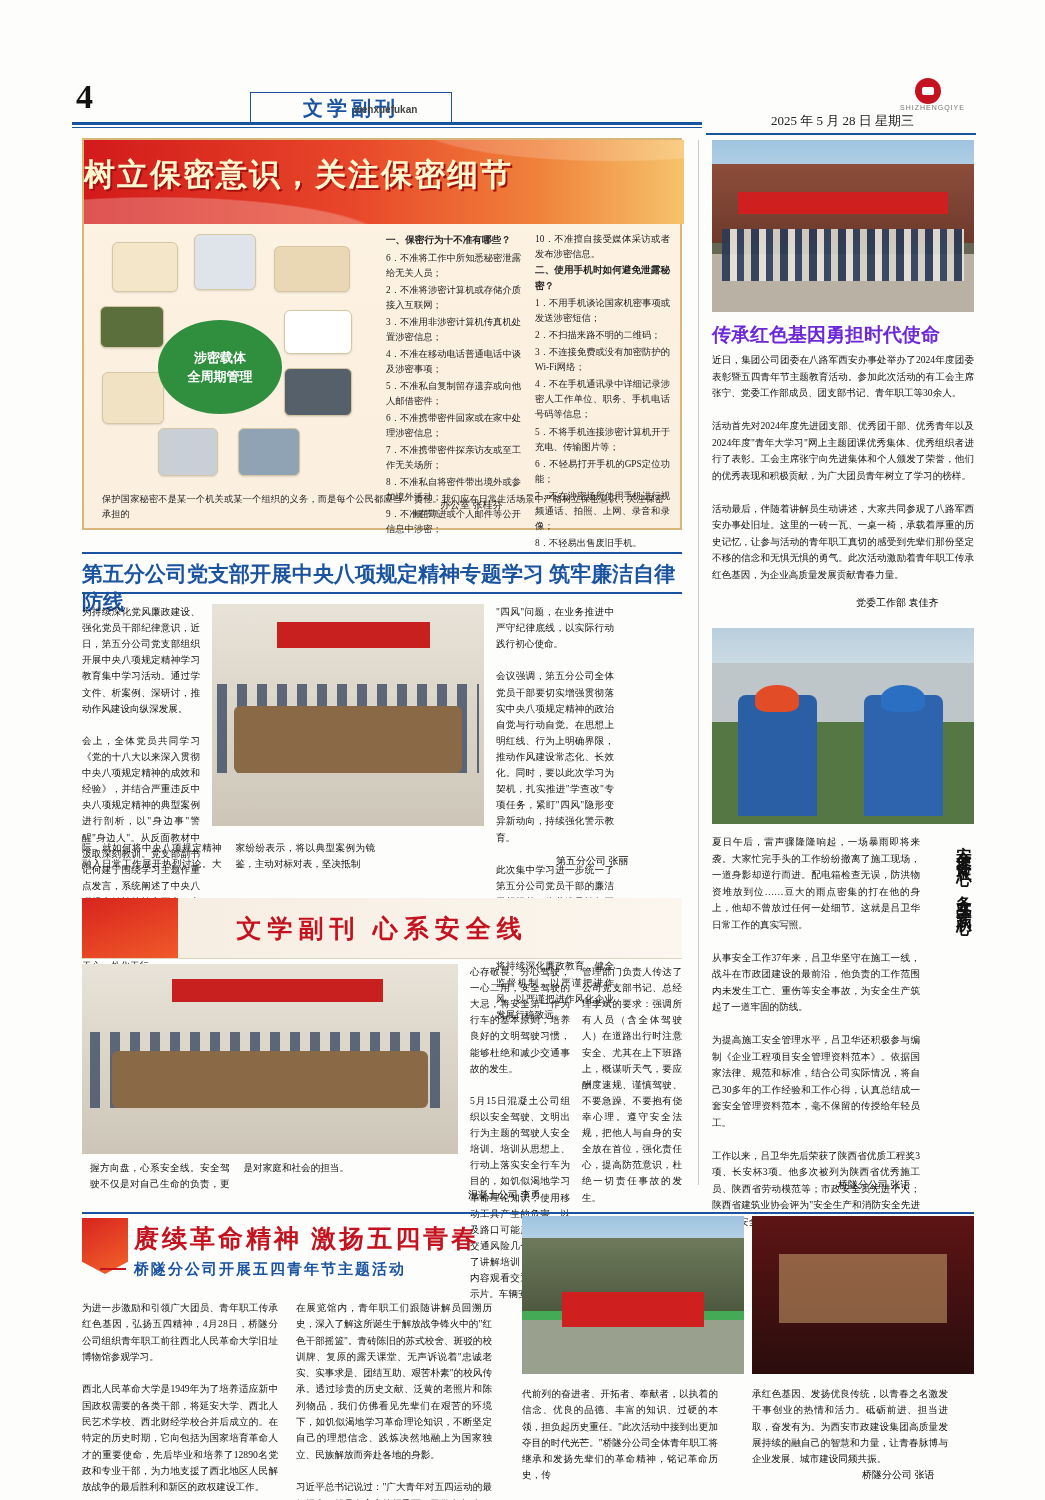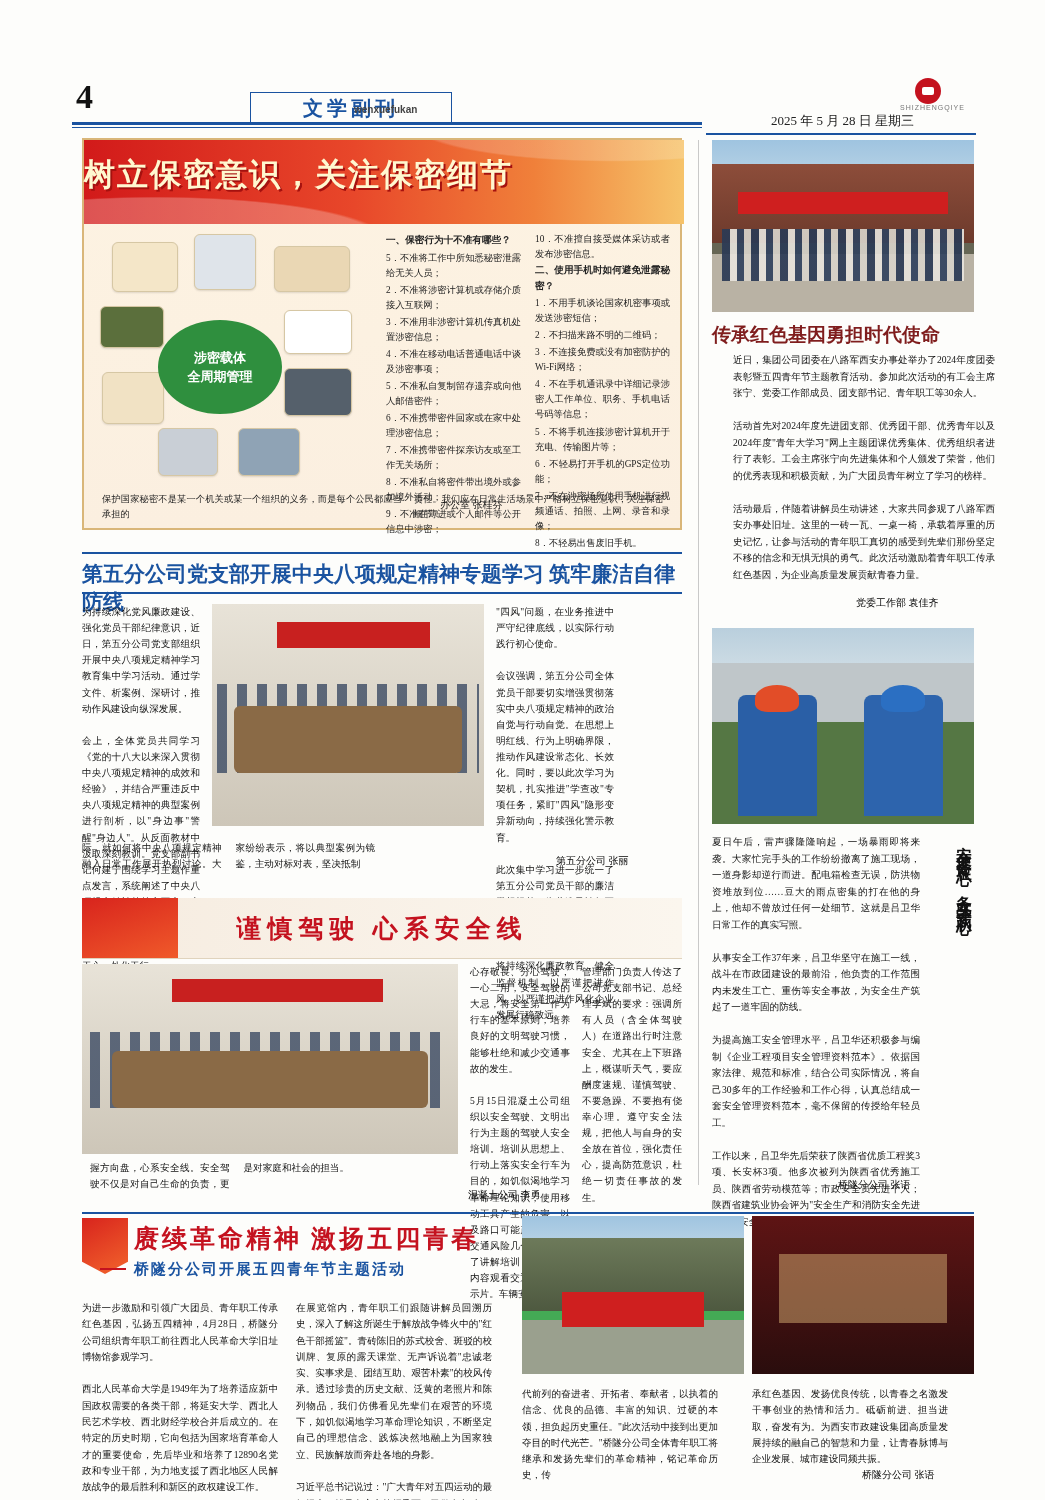--- a/index.html
+++ b/index.html
@@ -76,22 +76,22 @@
   .a2-banner .red{position:absolute;left:0;top:0;width:96px;height:60px;background:linear-gradient(160deg,#d8241d,#f05a2a);}
   .a2-title{position:absolute;left:0;top:14px;width:600px;text-align:center;font-size:25px;font-weight:bold;color:#c4121f;font-family:"Liberation Serif",serif;letter-spacing:6px;}
   .a2-photo{position:absolute;left:0;top:66px;width:376px;height:190px;background:#445;overflow:hidden;}
   .a2c1{left:388px;top:66px;width:100px;}
   .a2c2{left:500px;top:66px;width:100px;}
   .a2low{position:absolute;left:8px;top:262px;width:600px;font-size:9.6px;line-height:1.68;font-family:"Liberation Serif",serif;column-count:4;column-gap:14px;text-align:justify;color:#111;}
   .a2-sign{position:absolute;left:468px;top:1188px;font-size:10px;font-family:"Liberation Serif",serif;}
 
   
   .r-photo1{position:absolute;left:712px;top:140px;width:262px;height:172px;background:#665;overflow:hidden;}
-  .r-title1{position:absolute;left:712px;top:322px;width:262px;font-size:19px;font-weight:bold;color:#7f1d1d;font-family:"Liberation Serif",serif;letter-spacing:0;}
-  .r-body1{position:absolute;left:712px;top:352px;width:262px;font-size:9.6px;line-height:1.72;color:#111;text-align:justify;font-family:"Liberation Serif",serif;margin-left:21px;}
+  .r-title1{position:absolute;left:712px;top:322px;width:262px;font-size:19px;font-weight:bold;color:#6d28d9;font-family:"Liberation Serif",serif;letter-spacing:0;}
+  .r-body1{position:absolute;left:712px;top:352px;width:262px;font-size:9.6px;line-height:1.72;color:#111;text-align:justify;font-family:"Liberation Serif",serif;}
   .r-sign1{position:absolute;left:856px;top:596px;font-size:10px;font-family:"Liberation Serif",serif;}
   .r-photo2{position:absolute;left:712px;top:628px;width:262px;height:196px;background:#574;overflow:hidden;}
   .r-body2{position:absolute;left:712px;top:834px;width:208px;font-size:9.6px;line-height:1.72;color:#111;text-align:justify;font-family:"Liberation Serif",serif;}
   .r-vert{position:absolute;left:930px;top:834px;width:44px;font-size:15.5px;font-weight:bold;color:#111;writing-mode:vertical-rl;text-orientation:upright;letter-spacing:4px;font-family:"Liberation Serif",serif;height:330px;}
   .r-sign2{position:absolute;left:838px;top:1178px;font-size:10px;font-family:"Liberation Serif",serif;}
 
   
   .b-rule{position:absolute;left:82px;top:1212px;width:892px;height:2px;background:#1a53a0;}
   .b-head{position:absolute;left:82px;top:1216px;width:430px;height:86px;}
   .b-flag{position:absolute;left:0;top:2px;width:46px;height:56px;background:linear-gradient(150deg,#d8241d,#f2642c);clip-path:polygon(0 0,100% 0,100% 78%,50% 100%,0 78%);}
@@ -161,21 +161,21 @@
           <div class="node n8"></div>
           <div class="node n9"></div>
           <div class="circle-main">
             <span>涉密载体</span>
             <span>全周期管理</span>
           </div>
         </div>
         <div class="txtcol">
           <h4>一、保密行为十不准有哪些？</h4>
           <div id="poster-col1">
-              <p>5．不准将工作中所知悉秘密泄露给无关人员；</p>
+              <p>6．不准将工作中所知悉秘密泄露给无关人员；</p>
               <p>2．不准将涉密计算机或存储介质接入互联网；</p>
               <p>3．不准用非涉密计算机传真机处置涉密信息；</p>
               <p>4．不准在移动电话普通电话中谈及涉密事项；</p>
               <p>5．不准私自复制留存遗弃或向他人邮借密件；</p>
               <p>6．不准携带密件回家或在家中处理涉密信息；</p>
               <p>7．不准携带密件探亲访友或至工作无关场所；</p>
               <p>8．不准私自将密件带出境外或参加境外活动；</p>
               <p>9．不准在薄进或个人邮件等公开信息中涉密；</p>
               <p>10．不准擅自接受媒体采访或者发布涉密信息。</p>
             </div>
@@ -221,21 +221,21 @@
 此次集中学习进一步统一了第五分公司党员干部的廉洁思想根基，为营造风清气正的干事创业环境，推动企业稳健发展提供了坚实保障。下一步，第五分公司党支部将持续深化廉政教育，健全监督机制，以严谨把进作风、以严谨把进作风化企业发展行稳致远。</div>
       <div class="col a1c4"></div>
     </div>
     <div class="a1low">际，就如何将中央八项规定精神融入日常工作展开热烈讨论。大家纷纷表示，将以典型案例为镜鉴，主动对标对表，坚决抵制</div>
     <div class="a1-sign">第五分公司  张丽</div>
 
     <div class="a2">
       <div class="a2-banner">
           <div class="red"></div>
         </div>
-      <div class="a2-title">谨慎驾驶 心系安全线</div>
+      <div class="a2-title">文学副刊 心系安全线</div>
       <div class="a2-photo">
         <div class="ph">
           <div class="room"></div>
           <div class="wall-banner"></div>
           <div class="people"></div>
           <div class="table"></div>
         </div>
       </div>
       <div class="col a2c1" style="white-space:pre-line">心存敬畏、分心驾驶，一心二用，安全驾驶的大忌，将安全第一作为行车的基本原则，培养良好的文明驾驶习惯，能够杜绝和减少交通事故的发生。
 

